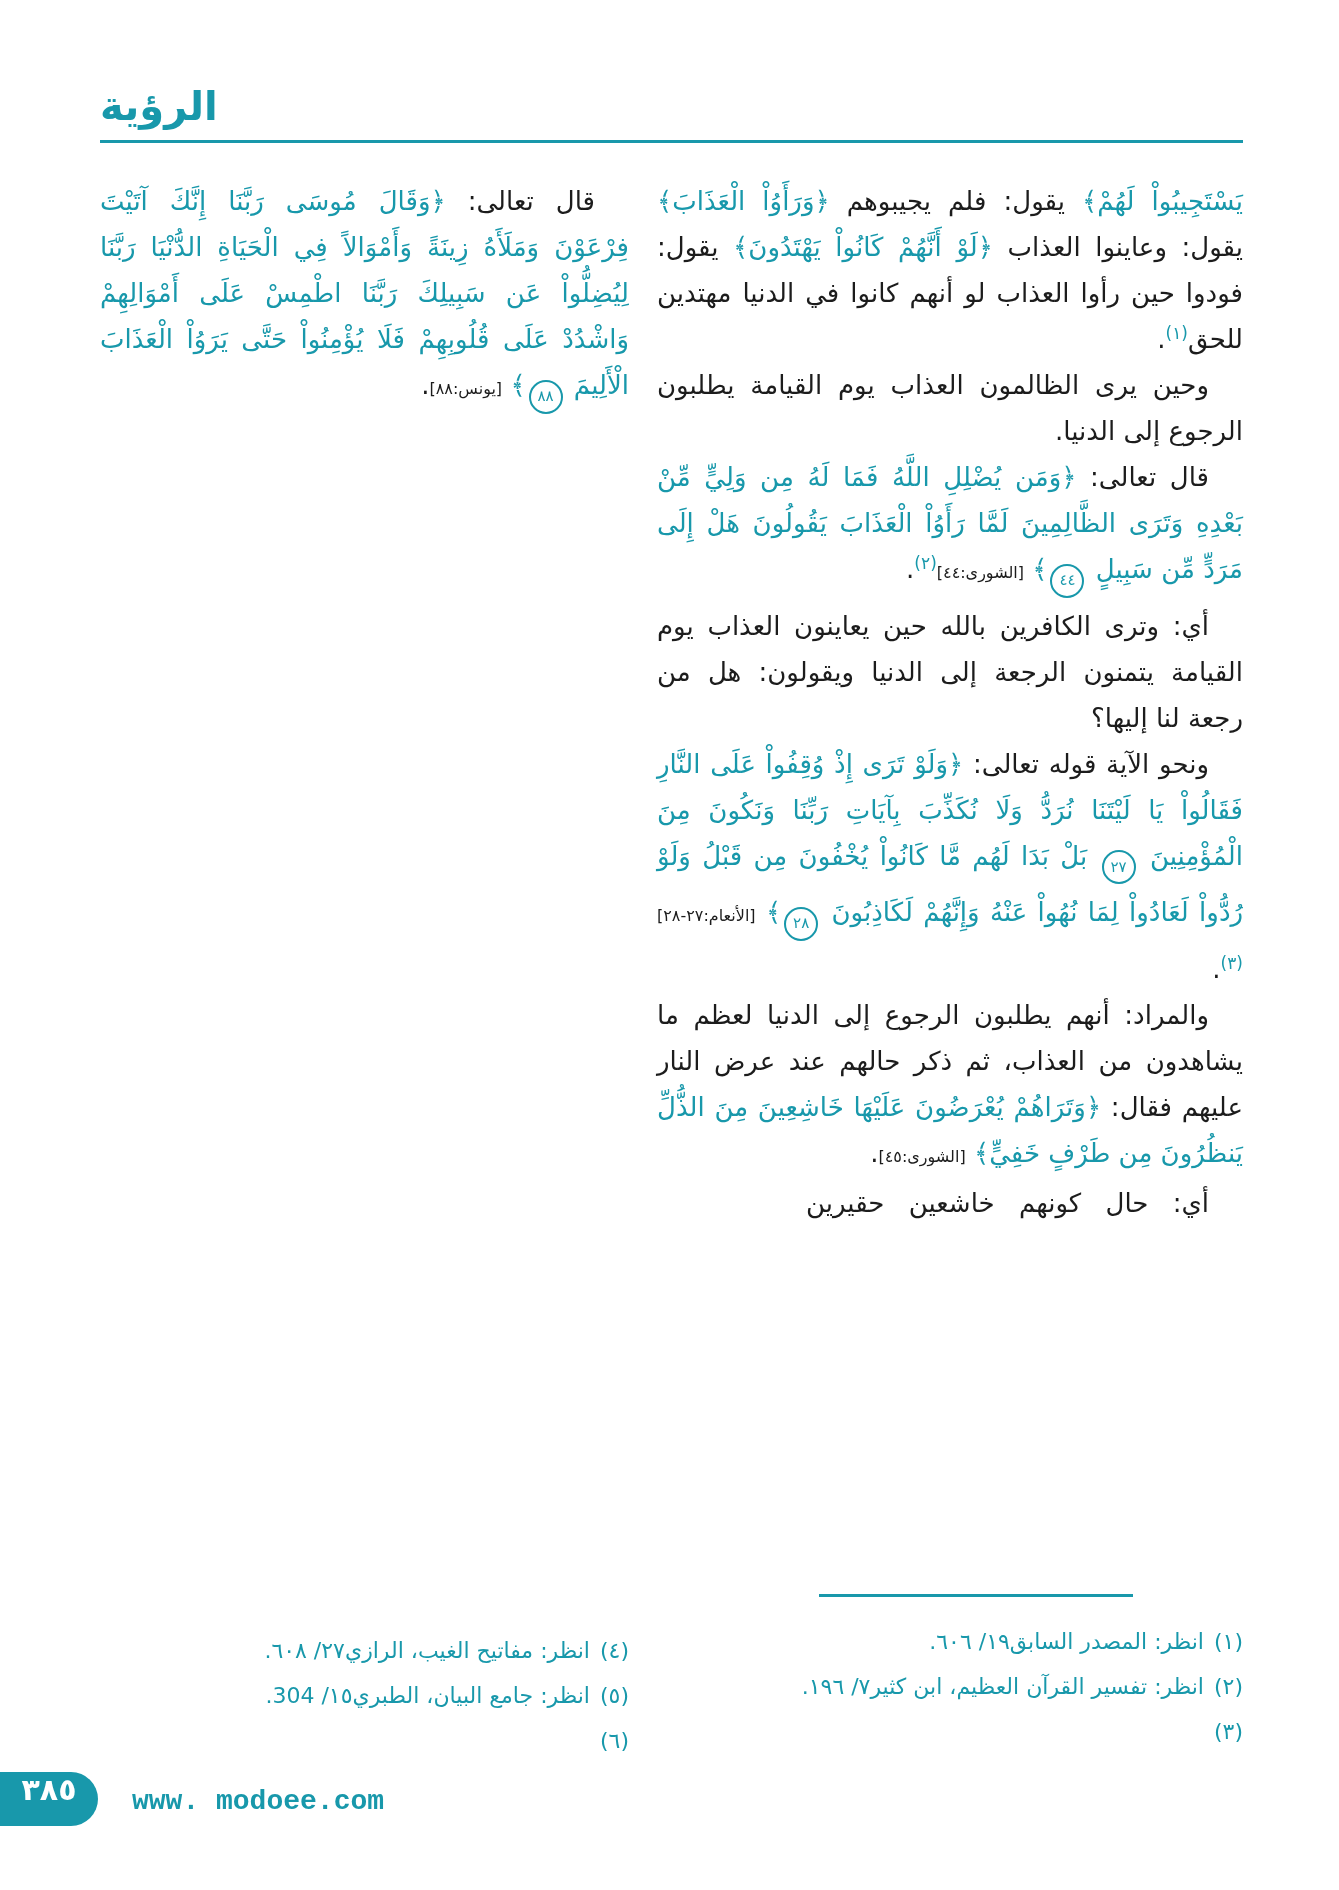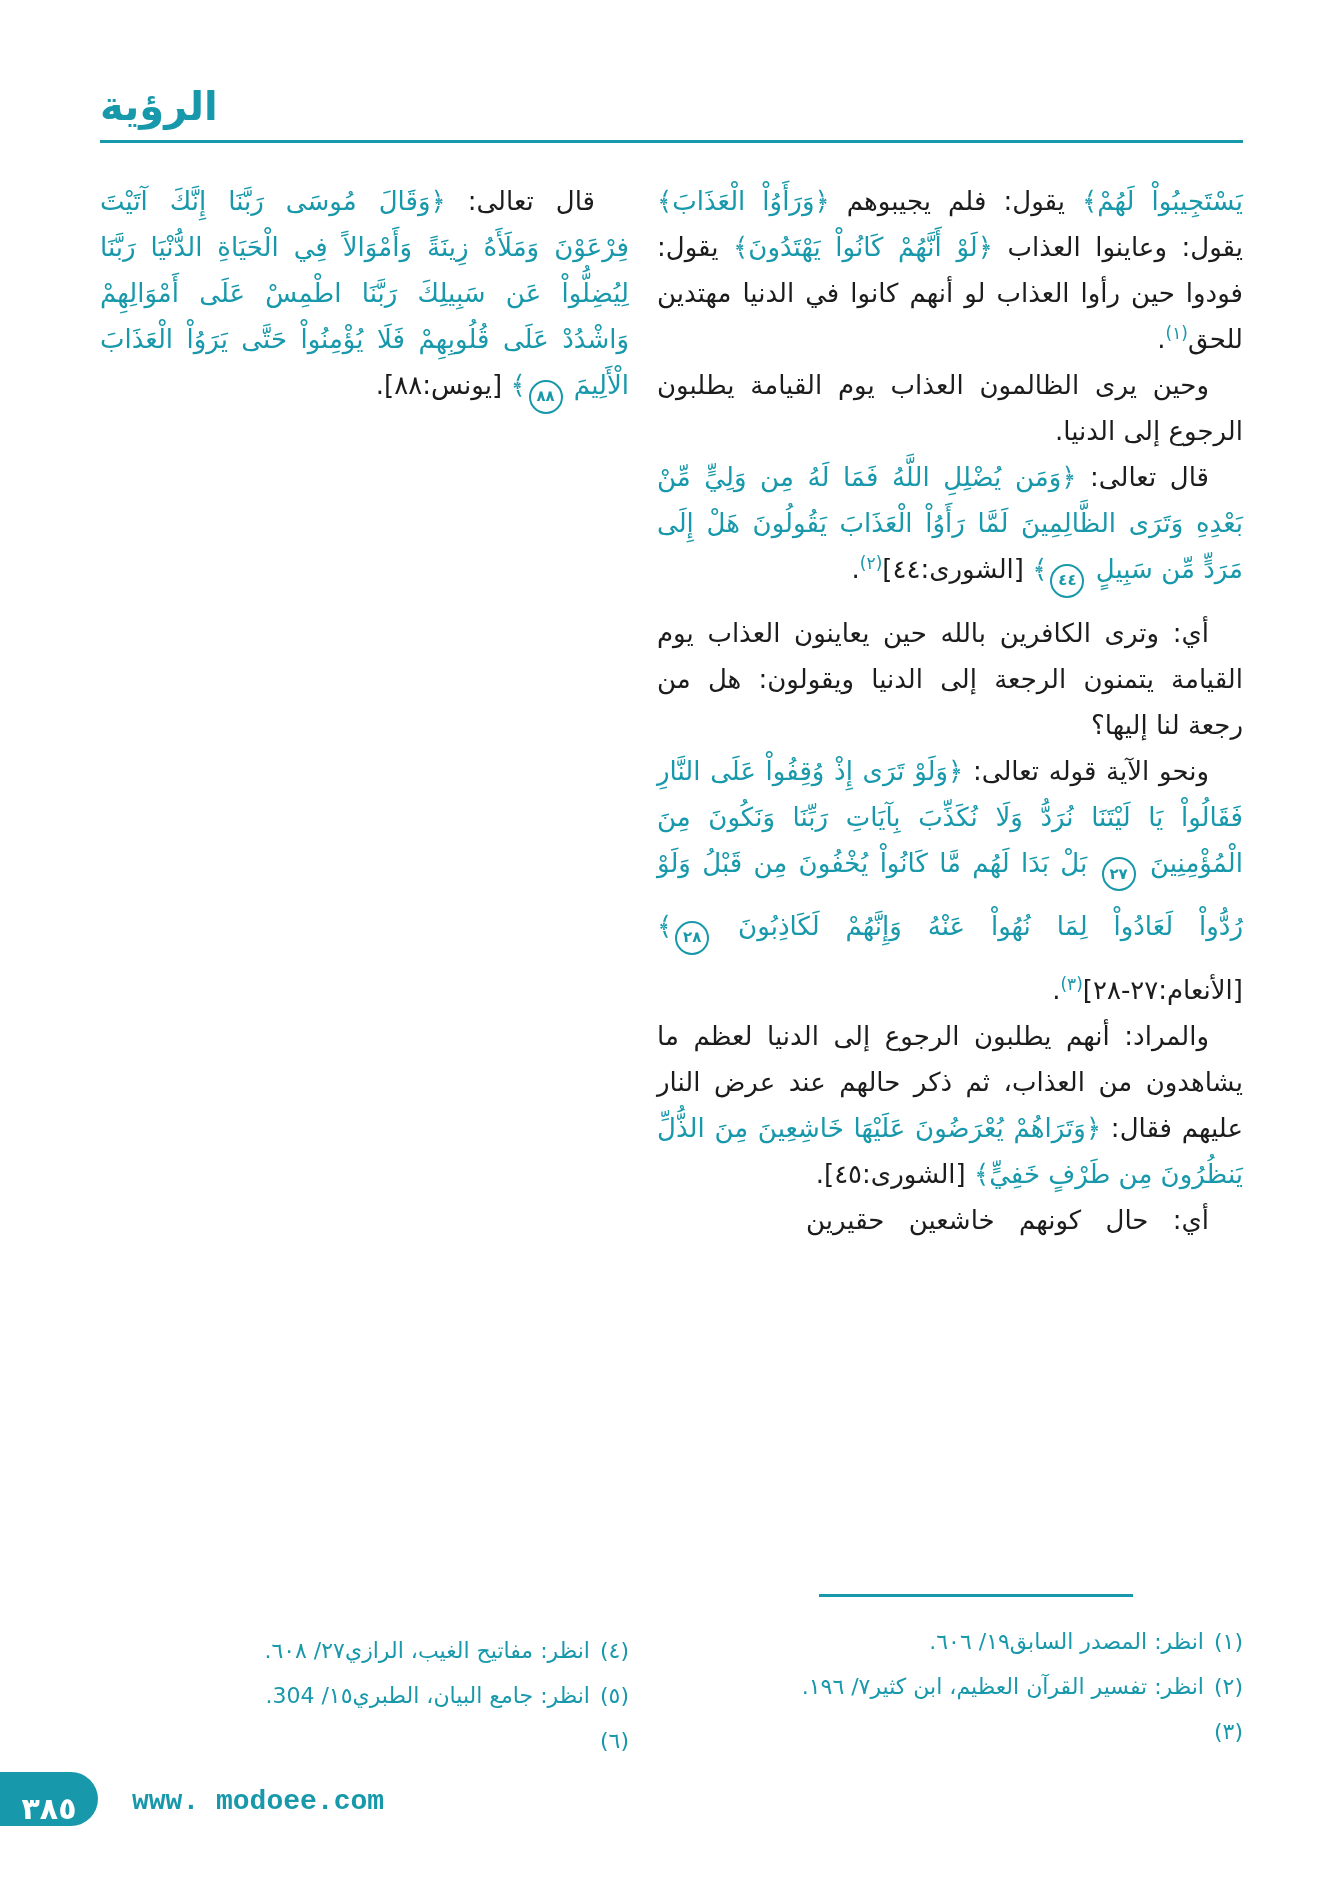--- a/index.html
+++ b/index.html
@@ -29,45 +29,44 @@
   }
   .col{font-size:26px;line-height:46px;text-align:justify;}
   .col-right{width:586px;flex:none;}
   .col-left{flex:1;}
   p.para{margin:0;text-indent:34px;}
   p.no-indent{text-indent:0;}
   p.spread{word-spacing:16px;}
   .t{color:var(--ink);}
   .q{color:var(--teal);}
   .fn{color:var(--teal);font-size:17px;vertical-align:9px;line-height:0;}
-  .ref{font-size:26px;}
+  .ref{font-size:16px;}
   .vnum{
     display:inline-flex;align-items:center;justify-content:center;
     width:30px;height:30px;border:2px solid var(--teal);border-radius:50%;
-    color:var(--teal);font-size:15px;line-height:1;vertical-align:-7px;margin:12px 3px;
+    color:var(--teal);font-size:15px;line-height:1;vertical-align:-7px;margin:5px 3px;
     text-indent:0;
-    font-weight:bold;
   }
   
   .footnotes{
     position:absolute;top:1594px;left:100px;right:96px;
     display:flex;gap:28px;align-items:flex-start;
   }
   .fncol{font-size:22px;line-height:45px;color:var(--teal);text-align:right;}
   .fncol-right{width:586px;flex:none;}
   .fncol-left{flex:1;padding-top:34px;}
   .fnsep{width:314px;height:3px;background:var(--teal);margin:0 110px 22px 0;}
   .footnote{display:flex;gap:10px;}
   .fnm{flex:none;}
   
   .page-badge{
     position:absolute;left:0;top:1772px;width:98px;height:54px;
     background:var(--teal);border-radius:0 27px 27px 0;
     color:#ffffff;font-size:30px;font-weight:bold;
-    display:flex;align-items:flex-end;justify-content:center;
+    display:flex;align-items:flex-start;justify-content:center;
   }
   .website{
     position:absolute;left:132px;top:1786px;
     color:var(--teal);font-size:28px;font-weight:bold;direction:ltr;font-family:Liberation Mono, monospace;
   }
 </style>
 </head>
 <body>
 
 <div class="header">

